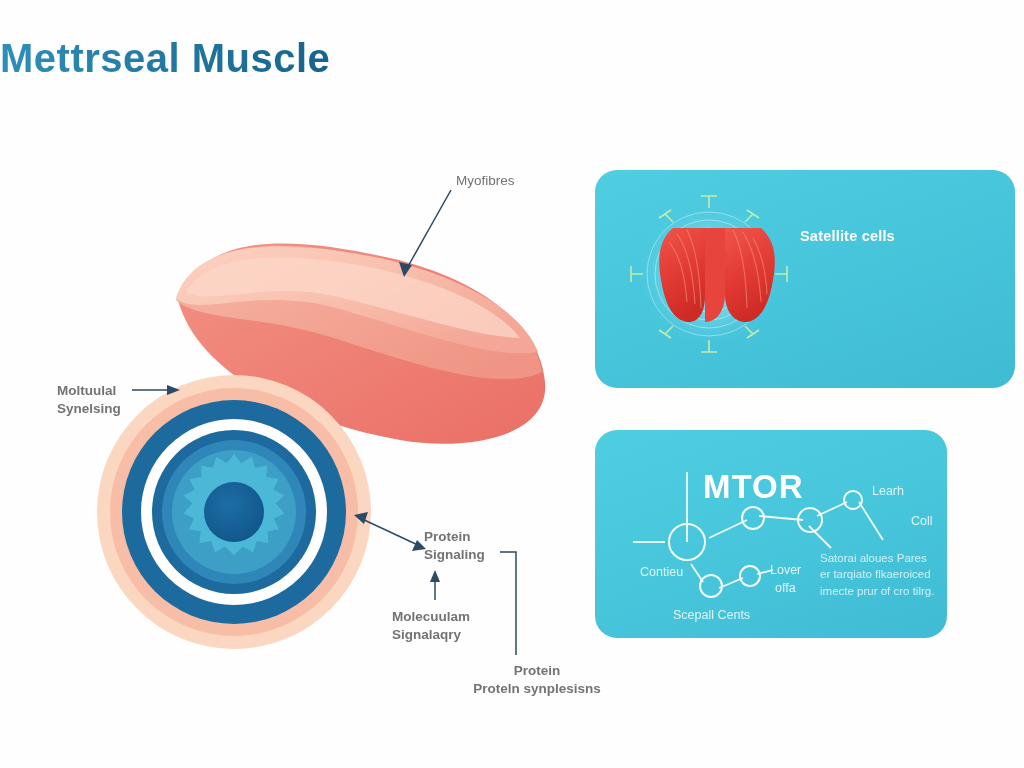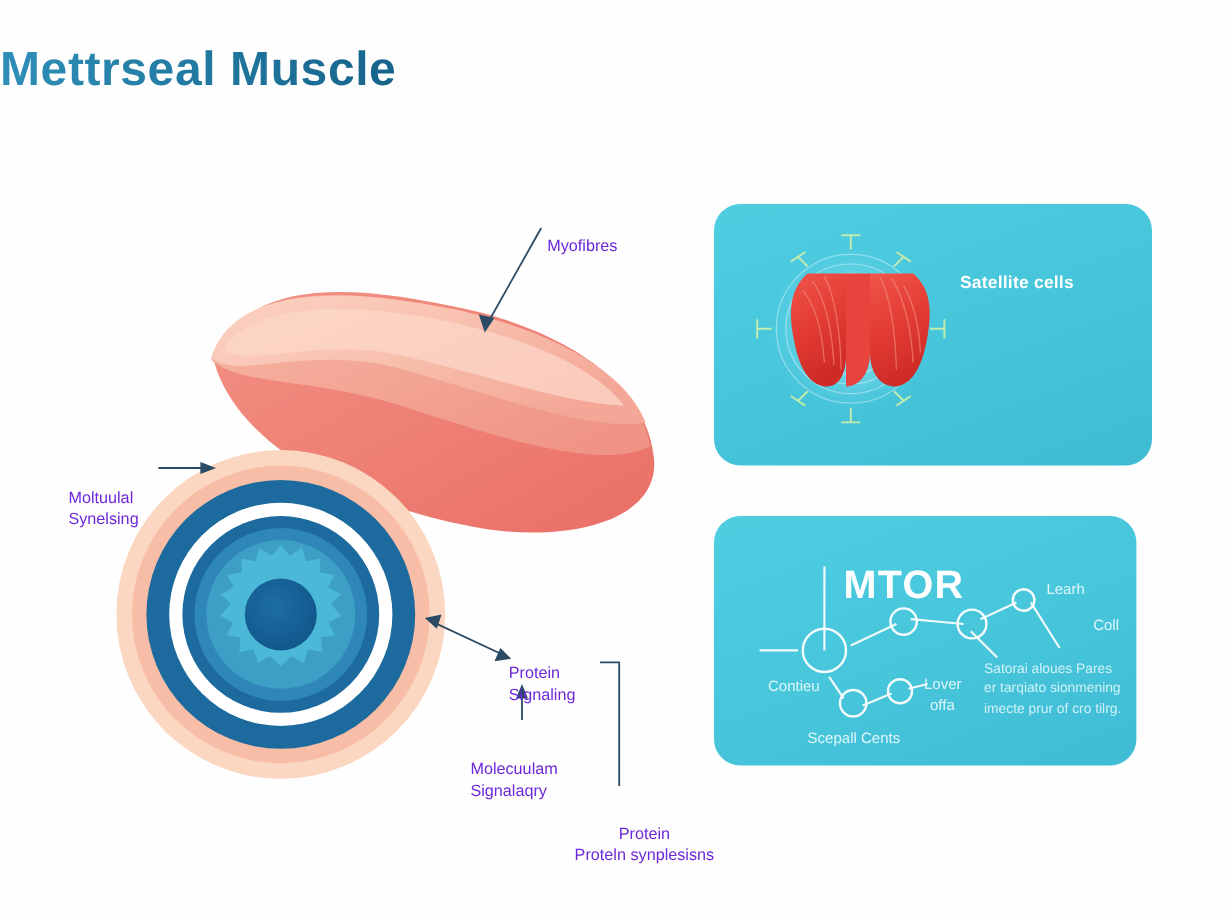--- a/index.html
+++ b/index.html
@@ -43,43 +43,42 @@
     position: absolute;
     left: 0; top: 0;
     width: 1024px; height: 768px;
     pointer-events: none;
   }
 
   
   .lbl {
     position: absolute;
     font-size: 13.5px;
-    color: #6d28d9;
+    color: #737373;
     line-height: 1.32;
     white-space: nowrap;
-    margin-top: 24px;
-  }
-  .lbl.two { line-height: 1.35; }
+  }
+  .lbl.two { line-height: 1.35; font-weight: bold; }
 
   #lbl-myofibres { left: 456px; top: 172px; }
   #lbl-molecular-1 { left: 57px; top: 382px; }
   #lbl-molecular-2 { left: 424px; top: 528px; }
   #lbl-molecular-3 { left: 392px; top: 608px; }
   #lbl-protein { left: 462px; top: 662px; text-align: center; width: 150px;}
 
   
   .card {
     position: absolute;
     border-radius: 22px;
     background: #4ecbe0;
     overflow: hidden;
   }
   #card-satellite {
     left: 595px; top: 170px;
-    width: 365px; height: 218px;
+    width: 420px; height: 218px;
     background: linear-gradient(160deg,#4fcde1 0%,#46c4da 55%,#3fbcd4 100%);
   }
   #card-mtor {
     left: 595px; top: 430px;
     width: 352px; height: 208px;
     background: linear-gradient(160deg,#4fcde1 0%,#47c5db 55%,#3fbcd4 100%);
   }
 
   .card-heading {
     position: absolute;
@@ -313,16 +312,16 @@
         <circle cx="155" cy="146" r="10"></circle>
       </g>
     </svg>
     <div class="mtor-title">MTOR</div>
     <div class="node-lbl" id="mtor-learh">Learh</div>
     <div class="node-lbl" id="mtor-coll">Coll</div>
     <div class="node-lbl" id="mtor-contieu">Contieu</div>
     <div class="node-lbl" id="mtor-lover">Lover</div>
     <div class="node-lbl" id="mtor-lover2">offa</div>
     <div class="node-lbl" id="mtor-scepall">Scepall Cents</div>
-    <div id="mtor-body">Satorai aloues Pares er tarqiato sionmening imecte prur of cro tilrg.</div>
+    <div id="mtor-body">Satorai aloues Pares er tarqiato flkaeroiced imecte prur of cro tilrg.</div>
   </div>
 
 </div>
 
 </body></html>

